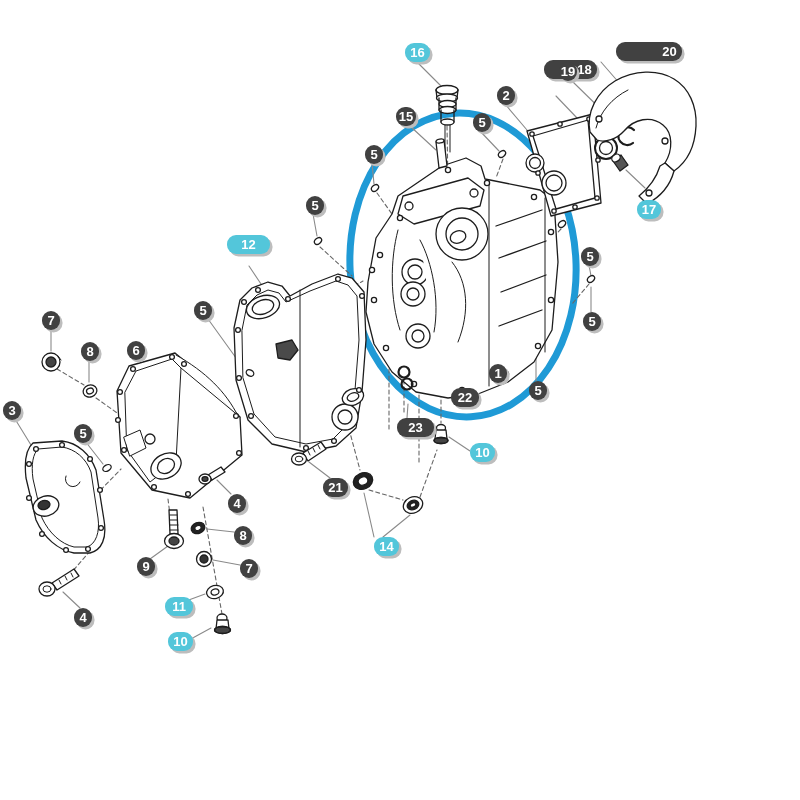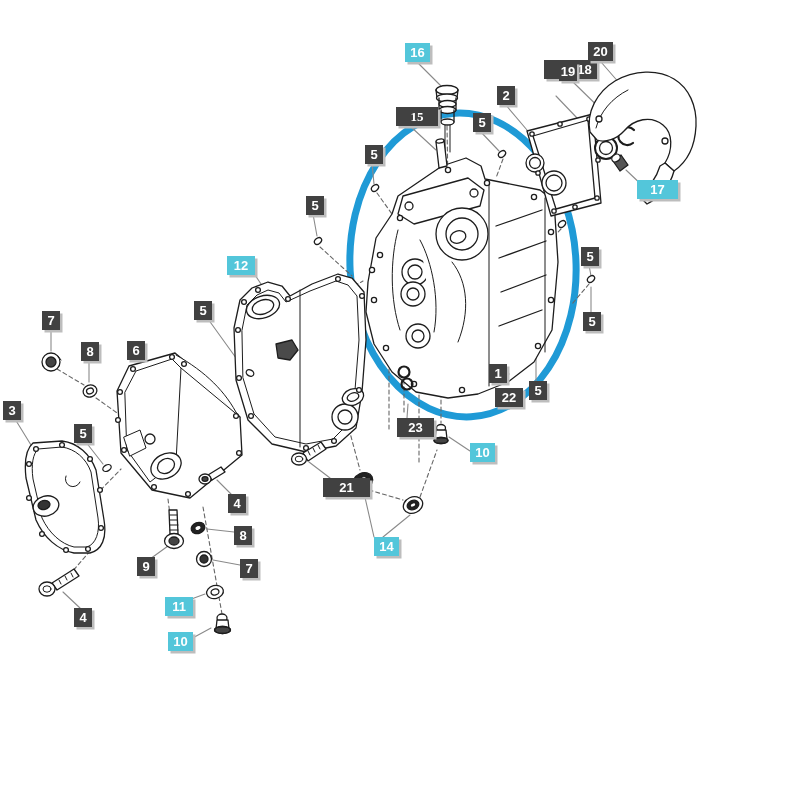--- a/index.html
+++ b/index.html
@@ -15,20 +15,21 @@
   .part-label{
     position:absolute;
     height:19px;
     min-width:18px;
     color:#fff;
     font:bold 13px/19px "Liberation Sans",sans-serif;
     text-align:center;
     letter-spacing:0;
     user-select:none;
     cursor:pointer;
+    border-radius:9px;
   }
   .part-label.dark{background:var(--dark-bg,#414141);box-shadow:2.5px 2.5px 0 var(--shadow,#bdbdbd);}
   .part-label.teal{background:var(--teal-bg,#53c6da);box-shadow:2.5px 2.5px 0 var(--shadow,#bdbdbd);}
 </style>
 </head>
 <body>
 
 <div class="stage">
 
   <svg width="800" height="800" viewBox="0 0 800 800">
@@ -346,39 +347,39 @@
       <g fill="#fff">
         <ellipse cx="413" cy="505" rx="10" ry="8" transform="rotate(-25 413 505)"></ellipse>
         <ellipse cx="413" cy="505" rx="6" ry="4.5" transform="rotate(-25 413 505)" fill="#222"></ellipse>
         <ellipse cx="413" cy="505" rx="3" ry="2" transform="rotate(-25 413 505)" fill="#fff"></ellipse>
       </g>
     </g>
   </svg>
 
   <div id="label-layer">
       <div class="part-label teal" style="left: 405px; top: 43px; width: 25px;">16</div>
-      <div class="part-label dark" style="left: 396px; top: 107px; width: 42px; font-family: Liberation Serif, serif;">15</div>
+      <div class="part-label dark" style="left: 396px; top: 107px; width: 20px;">15</div>
       <div class="part-label dark" style="left: 497px; top: 86px; width: 18px;">2</div>
       <div class="part-label dark" style="left: 473px; top: 113px; width: 18px;">5</div>
       <div class="part-label dark" style="left: 365px; top: 145px; width: 18px;">5</div>
       <div class="part-label dark" style="left: 544px; top: 60px; width: 25px; padding-left: 28px;">18</div>
       <div class="part-label dark" style="left: 559px; top: 62px; width: 14px;">19</div>
-      <div class="part-label dark" style="left: 588px; top: 42px; width: 25px;">20</div>
-      <div class="part-label teal" style="left: 637px; top: 180px; width: 41px;">17</div>
+      <div class="part-label dark" style="left: 616px; top: 42px; width: 25px; padding-left: 41px;">20</div>
+      <div class="part-label teal" style="left: 637px; top: 200px; width: 24px;">17</div>
       <div class="part-label dark" style="left: 306px; top: 196px; width: 18px;">5</div>
-      <div class="part-label teal" style="left: 227px; top: 256px; width: 28px;">12</div>
+      <div class="part-label teal" style="left: 227px; top: 235px; width: 43px;">12</div>
       <div class="part-label dark" style="left: 194px; top: 301px; width: 18px;">5</div>
       <div class="part-label dark" style="left: 581px; top: 247px; width: 18px;">5</div>
       <div class="part-label dark" style="left: 583px; top: 312px; width: 18px;">5</div>
       <div class="part-label dark" style="left: 529px; top: 381px; width: 18px;">5</div>
       <div class="part-label dark" style="left: 489px; top: 364px; width: 18px;">1</div>
-      <div class="part-label dark" style="left: 451px; top: 388px; width: 28px; margin-left: 44px;">22</div>
+      <div class="part-label dark" style="left: 451px; top: 388px; width: 28px;">22</div>
       <div class="part-label dark" style="left: 397px; top: 418px; width: 37px;">23</div>
       <div class="part-label teal" style="left: 470px; top: 443px; width: 25px;">10</div>
-      <div class="part-label dark" style="left: 323px; top: 478px; width: 47px;">21</div>
+      <div class="part-label dark" style="left: 323px; top: 478px; width: 25px;">21</div>
       <div class="part-label teal" style="left: 374px; top: 537px; width: 25px;">14</div>
       <div class="part-label dark" style="left: 42px; top: 311px; width: 18px;">7</div>
       <div class="part-label dark" style="left: 81px; top: 342px; width: 18px;">8</div>
       <div class="part-label dark" style="left: 127px; top: 341px; width: 18px;">6</div>
       <div class="part-label dark" style="left: 3px; top: 401px; width: 18px;">3</div>
       <div class="part-label dark" style="left: 74px; top: 424px; width: 18px;">5</div>
       <div class="part-label dark" style="left: 228px; top: 494px; width: 18px;">4</div>
       <div class="part-label dark" style="left: 234px; top: 526px; width: 18px;">8</div>
       <div class="part-label dark" style="left: 137px; top: 557px; width: 18px;">9</div>
       <div class="part-label dark" style="left: 240px; top: 559px; width: 18px;">7</div>

